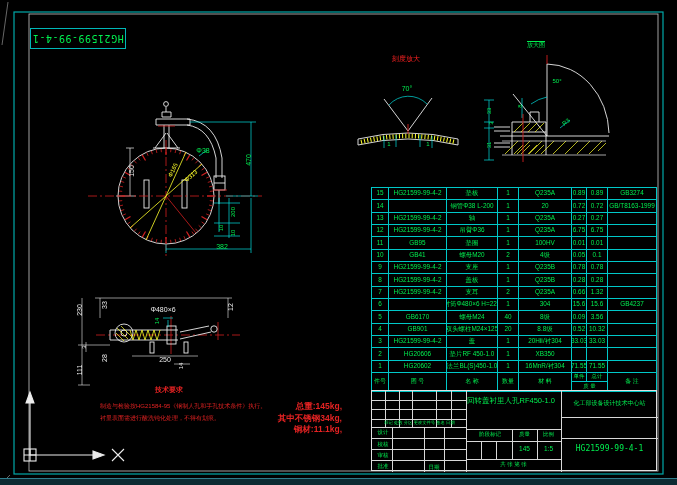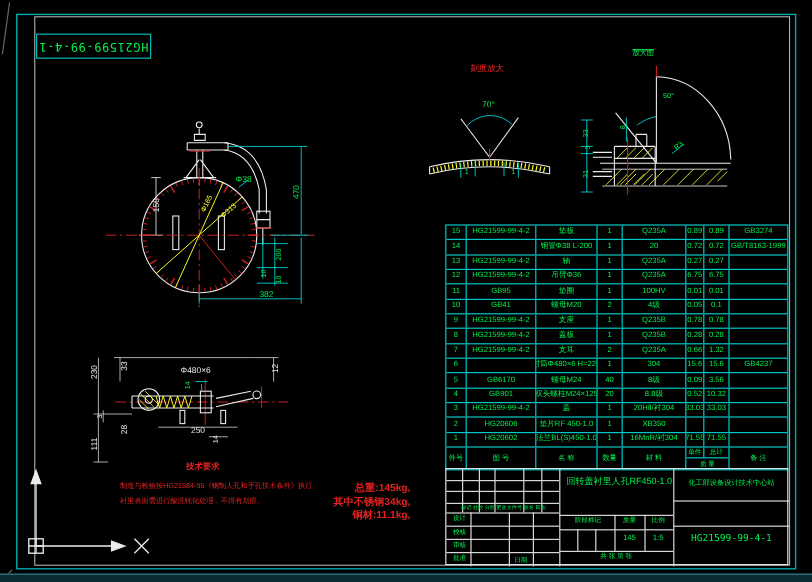--- a/index.html
+++ b/index.html
@@ -38,21 +38,21 @@
   .bh-top{display:flex;height:9px;border-bottom:1px solid #00c8c8;box-sizing:border-box;}
   .bh-top div{display:flex;align-items:center;justify-content:center;overflow:hidden;}
   .bh-top div:first-child{width:15px;border-right:1px solid #00c8c8;box-sizing:border-box;}
   .bh-top div:last-child{flex:1;}
   .bh-bot{flex:1;display:flex;align-items:center;justify-content:center;}
   
   #tblock{position:absolute;left:371px;top:390px;width:286px;height:81px;
     border:1px solid #e0e0e0;box-sizing:border-box;color:#00f050;}
   .tb-line{position:absolute;background:#d8d8d8;}
   .tb-txt{position:absolute;line-height:1;white-space:nowrap;}
-  #tb-title{left:95px;top:6px;width:93px;text-align:right;font-size:7.5px;}
+  #tb-title{left:95px;top:6px;width:93px;text-align:left;font-size:7.5px;}
   #tb-company{left:190px;top:9px;width:95px;text-align:center;font-size:6px;}
   #tb-dwgno{left:190px;top:54px;width:95px;text-align:center;font-size:8px;
     font-family:"DejaVu Sans Mono",monospace;}
   #tb-stage{left:96px;top:41px;width:44px;text-align:center;font-size:5.5px;}
   #tb-masslab{left:140px;top:41px;width:25px;text-align:center;font-size:5.5px;}
   #tb-scalelab{left:165px;top:41px;width:23px;text-align:center;font-size:5.5px;}
   #tb-massval{left:140px;top:55px;width:25px;text-align:center;font-size:6.5px;}
   #tb-scaleval{left:165px;top:55px;width:23px;text-align:center;font-size:6.5px;}
   #tb-sheet{left:95px;top:71px;width:93px;text-align:center;font-size:5.5px;}
   #tb-revhdr{left:1px;top:30px;width:93px;text-align:center;font-size:4.3px;letter-spacing:0;}

